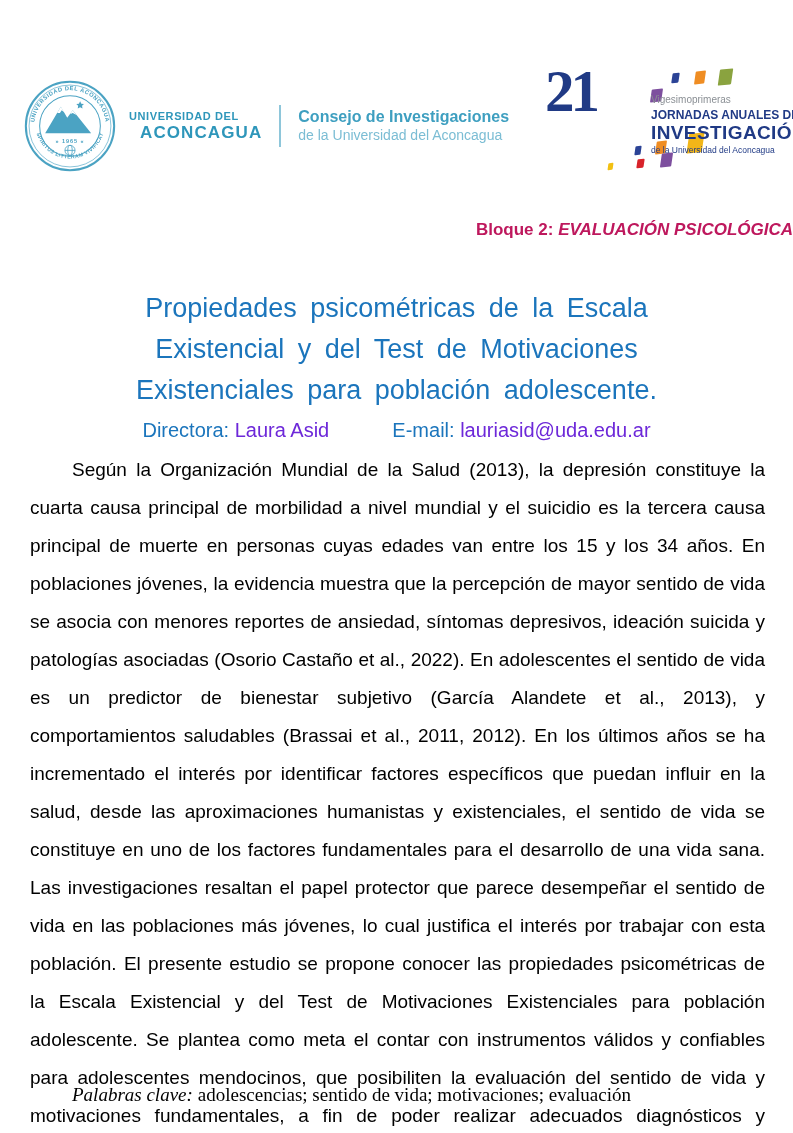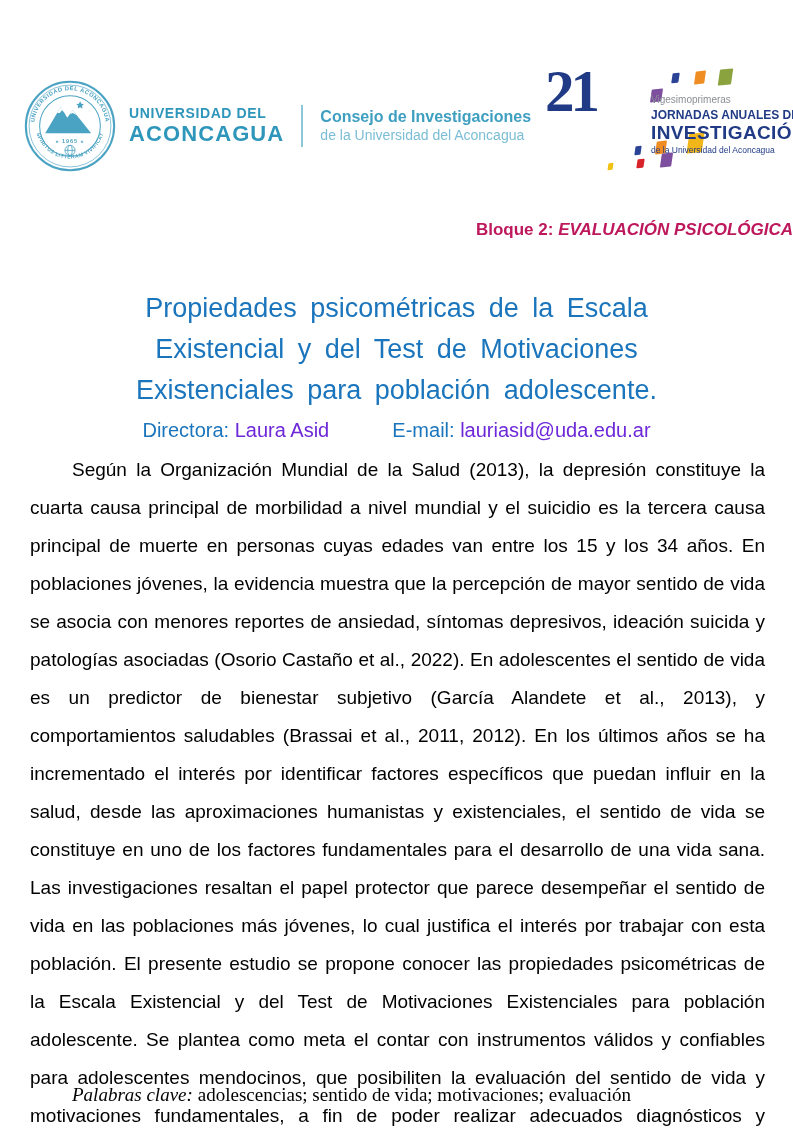--- a/index.html
+++ b/index.html
@@ -13,22 +13,22 @@
     margin:0 auto;
   }
 
   
   .header-left{
     position:absolute;left:24px;top:80px;
     display:flex;align-items:center;gap:13px;
   }
   .seal{width:92px;height:92px;flex:0 0 auto;}
   .uni-name{color:#2e96ba;font-weight:bold;letter-spacing:.6px;line-height:1.15;}
-  .uni-name .l1{font-size:14px;}
-  .uni-name .l2{font-size:22px;letter-spacing:1.1px;}
+  .uni-name .l1{font-size:11px;}
+  .uni-name .l2{font-size:17px;letter-spacing:1.1px;margin-left:11px;}
   .header-divider{width:2px;height:42px;background:#8ec6da;margin:0 4px;}
   .council{line-height:1.25;}
   .council .c1{color:#3e9fc0;font-weight:bold;font-size:16px;}
   .council .c2{color:#7bbdd4;font-size:14px;}
 
   
   .jornadas{position:absolute;right:16px;top:68px;width:238px;height:120px;}
   .jornadas .num{
     position:absolute;left:6px;top:-6px;
     font-family:"Liberation Serif","DejaVu Serif",serif;

